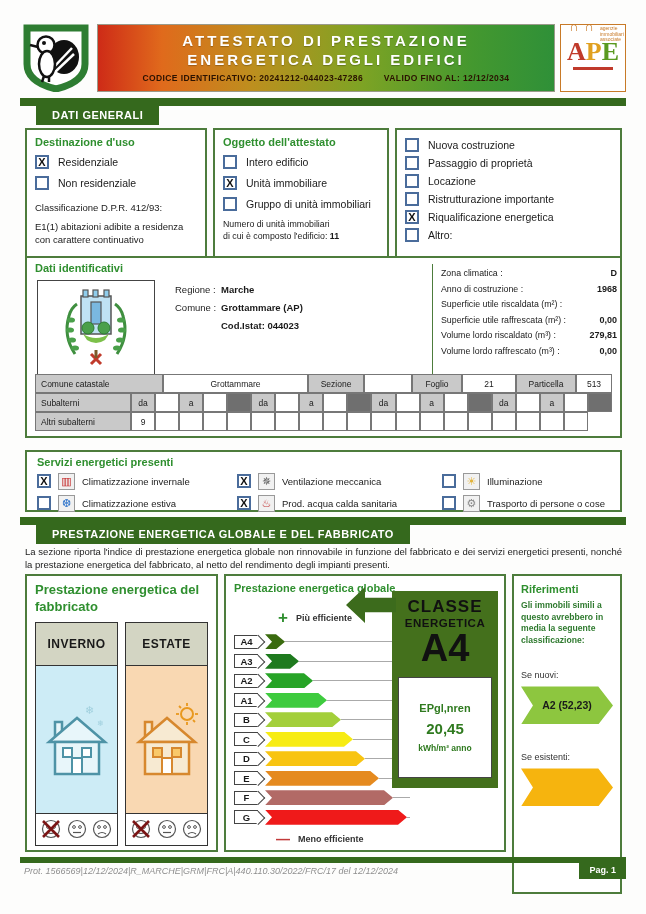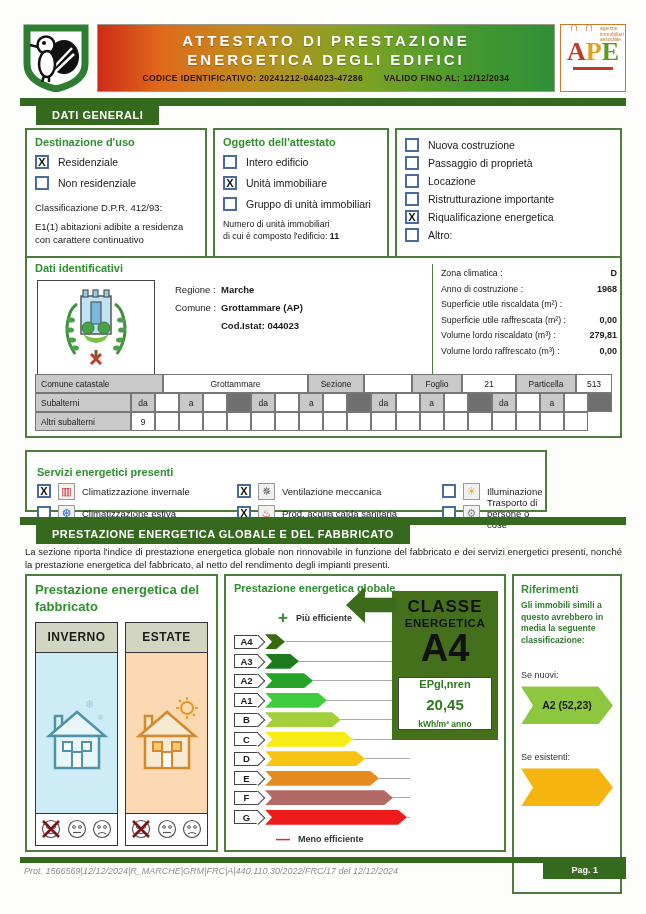--- a/index.html
+++ b/index.html
@@ -61,34 +61,34 @@
   .cat { position:absolute; left:8px; right:8px; top:116px; font-size:8.5px; }
   .cat .row { display:grid; }
   .cat .row1 { grid-template-columns:128px 145px 56px 48px 50px 54px 60px 1fr; }
   .cat .rowN { grid-template-columns:96px repeat(20,1fr); }
   .cat .c { border:1px solid #777; height:19px; display:flex; align-items:center; justify-content:center; background:#fff; overflow:hidden; }
   .cat .g { background:#c9c9c9; }
   .cat .d { background:#6f6f6f; }
   .cat .lab { justify-content:flex-start; padding-left:5px; }
 
   
-  .box-srv { top:450px; left:25px; width:522px; height:62px; padding:14px 10px; }
+  .box-srv { top:450px; left:25px; width:597px; height:62px; padding:4px 10px; }
   .srv-grid { display:grid; grid-template-columns:200px 205px 1fr; margin-top:2px; }
   .srv-item { display:flex; align-items:center; gap:7px; font-size:9.5px; height:22px; }
   .srv-ico { width:17px; height:17px; border:1px solid #999; background:#f1f1f1; flex:0 0 auto;
              display:flex; align-items:center; justify-content:center; font-size:11px; line-height:1; }
 
   
   .intro { position:absolute; left:25px; right:24px; top:545px; font-size:9.5px; line-height:1.4; text-align:justify; color:#222; }
 
   
   .box-fab { top:574px; left:25px; width:193px; height:278px; padding:6px 8px; }
   .fab-cols { display:flex; gap:7px; margin-top:6px; }
   .season { flex:1; border:1.5px solid #333; height:224px; display:flex; flex-direction:column; }
-  .season .shead { height:30px; background:#d3d5c3; border-bottom:1.5px solid #333; display:flex; align-items:center; justify-content:center;
+  .season .shead { height:43px; background:#d3d5c3; border-bottom:1.5px solid #333; display:flex; align-items:center; justify-content:center;
                    font-weight:bold; font-size:12px; letter-spacing:.5px; }
   .season .sbody { flex:1; display:flex; align-items:center; justify-content:center; }
   .sbody.win { background:#cdecf6; } .sbody.sum { background:#f9d8b2; }
   .season .sfaces { height:32px; background:#fff; border-top:1.5px solid #333; display:flex; align-items:center; justify-content:space-evenly; }
 
   
   .box-glo { top:574px; left:224px; width:282px; height:278px; padding:6px 8px; }
   .piu { position:absolute; left:52px; top:32px; font-size:9px; font-weight:bold; color:#333; display:flex; align-items:center; gap:8px; }
   .piu .plus { color:#2f8f2f; font-size:17px; font-weight:bold; }
   .meno { position:absolute; left:50px; top:255px; font-size:9px; font-weight:bold; color:#333; display:flex; align-items:center; gap:8px; }
@@ -104,35 +104,35 @@
   .cline { flex:1; height:1px; background:#aaa; }
   .gblock { position:absolute; right:6px; top:12px; width:106px; }
   .nzeb { background:#2e9b2e; color:#fff; font-weight:bold; font-size:9.5px; line-height:1.3; padding:6px 6px; position:relative; }
   .nzeb .nzcb { position:absolute; top:6px; right:6px; width:15px; height:15px; background:#fff; }
   .classe { background:#44701c; margin-top:3px; text-align:center; color:#111; position:relative; padding:6px 0 8px; }
   .classe .l1 { font-size:17px; font-weight:900; letter-spacing:1px; }
   .classe .l2 { font-size:11.5px; font-weight:900; letter-spacing:.5px; }
   .classe .l3 { font-size:38px; font-weight:900; line-height:1.05; }
   .pointer { position:absolute; left:-46px; top:-4px; width:50px; height:36px; background:#3c6b1c;
              clip-path:polygon(0 50%,38% 0,38% 30%,100% 30%,100% 70%,38% 70%,38% 100%); }
-  .epbox { background:#fff; border:1.5px solid #444; margin:8px 6px 2px; padding:0 2px; text-align:center; color:#2f7a1f; font-weight:bold; }
+  .epbox { background:#fff; border:1.5px solid #444; margin:8px 6px 2px; padding:24px 2px; text-align:center; color:#2f7a1f; font-weight:bold; }
   .epbox .e1 { font-size:11px; } .epbox .e2 { font-size:15px; margin:6px 0; } .epbox .e3 { font-size:8.5px; }
 
   
   .box-rif { top:574px; left:512px; width:110px; height:320px; padding:7px 7px; }
   .rif-text { font-size:8.6px; font-weight:bold; color:#2f7a2f; line-height:1.35; margin-top:5px; }
   .rif-sub { font-size:9px; color:#333; margin-top:24px; }
   .rif-arrow { height:38px; margin-top:6px; display:flex; align-items:center; justify-content:center;
                font-size:10.5px; font-weight:bold; color:#1a1a1a;
                clip-path:polygon(0 0,84% 0,100% 50%,84% 100%,0 100%,13% 50%); }
 
   
   .fbar { position:absolute; left:20px; right:20px; top:857px; height:6px; background:#35691d; }
   .prot { position:absolute; left:24px; top:866px; font-size:9px; font-style:italic; color:#8f8f8f; }
-  .pag  { position:absolute; right:20px; top:862px; background:#35691d; color:#fff; font-weight:bold; font-size:9px; padding:3px 28px 4px; }
+  .pag  { position:absolute; right:20px; top:862px; background:#35691d; color:#fff; font-weight:bold; font-size:9px; padding:3px 10px 4px; }
 </style>
 </head>
 <body>
 
 <div class="page">
 
   <div class="hdr">
     <svg class="marche-logo" viewBox="0 0 72 68">
       <path d="M7 4 H65 V40 Q65 58 36 65 Q7 58 7 40 Z" fill="#fff" stroke="#2e7d32" stroke-width="7"></path>
       <ellipse cx="44" cy="33" rx="15" ry="17" fill="#111"></ellipse>

